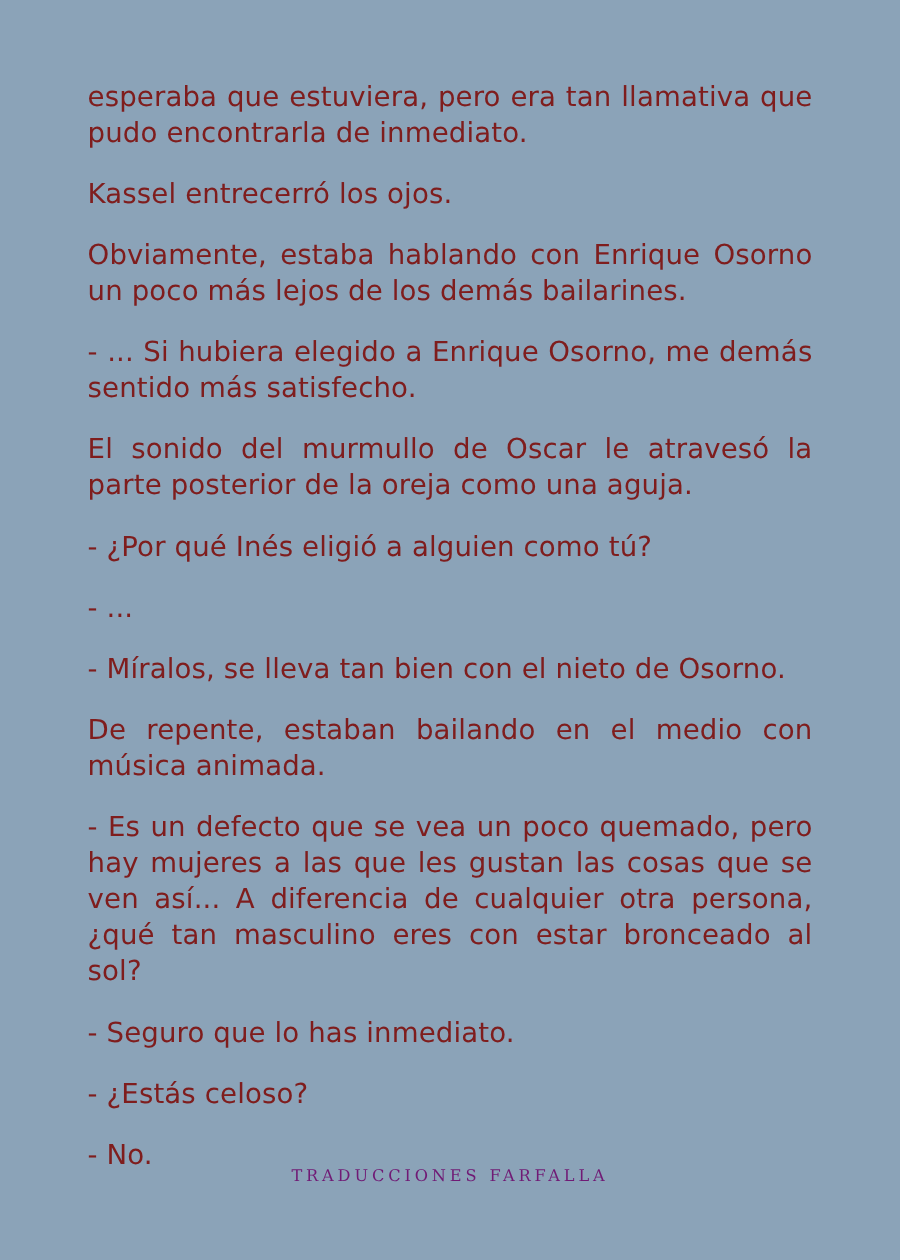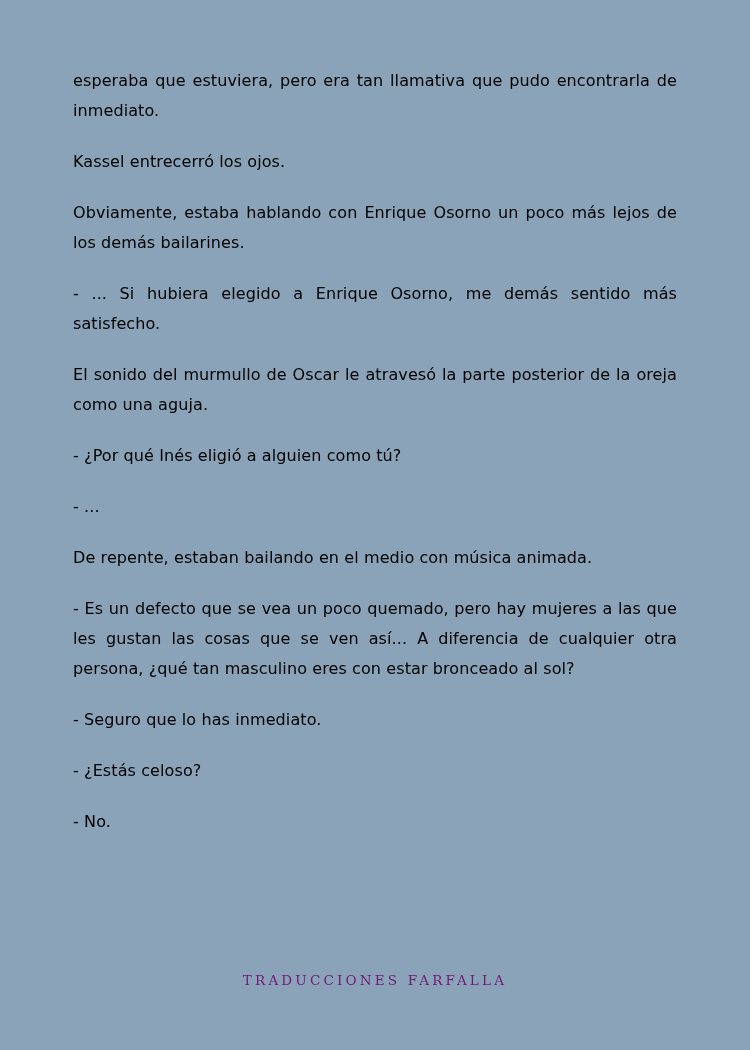--- a/index.html
+++ b/index.html
@@ -20,26 +20,26 @@
     height: 1050px;
     box-sizing: border-box;
   }
   .content {
     position: absolute;
     left: 73px;
     top: 66px;
     width: 604px;
   }
   .para {
-    font-size: 16px;
+    font-size: 23px;
     line-height: 30px;
     margin: 0 0 21px 0;
     text-align: justify;
     text-justify: inter-word;
-    color: #000000;
+    color: #7f1d1d;
     letter-spacing: 0.1px;
   }
   .para:last-child {
     margin-bottom: 0;
   }
   .para.nojust {
     text-align: left;
   }
   .footer {
     position: absolute;
@@ -59,20 +59,21 @@
 <div class="page">
 
   <div class="content">
     <p class="para">esperaba que estuviera, pero era tan llamativa que pudo encontrarla de inmediato.</p>
     <p class="para nojust">Kassel entrecerró los ojos.</p>
     <p class="para">Obviamente, estaba hablando con Enrique Osorno un poco más lejos de los demás bailarines.</p>
     <p class="para">- ... Si hubiera elegido a Enrique Osorno, me demás sentido más satisfecho.</p>
     <p class="para">El sonido del murmullo de Oscar le atravesó la parte posterior de la oreja como una aguja.</p>
     <p class="para nojust">- ¿Por qué Inés eligió a alguien como tú?</p>
     <p class="para nojust">- ...</p>
+    <p class="para nojust">- Míralos, se lleva tan bien con el nieto de Osorno.</p>
     <p class="para">De repente, estaban bailando en el medio con música animada.</p>
     <p class="para">- Es un defecto que se vea un poco quemado, pero hay mujeres a las que les gustan las cosas que se ven así... A diferencia de cualquier otra persona, ¿qué tan masculino eres con estar bronceado al sol?</p>
     <p class="para nojust">- Seguro que lo has inmediato.</p>
     <p class="para nojust">- ¿Estás celoso?</p>
     <p class="para nojust">- No.</p>
   </div>
 
   <div class="footer">TRADUCCIONES  FARFALLA</div>
 
 </div>

